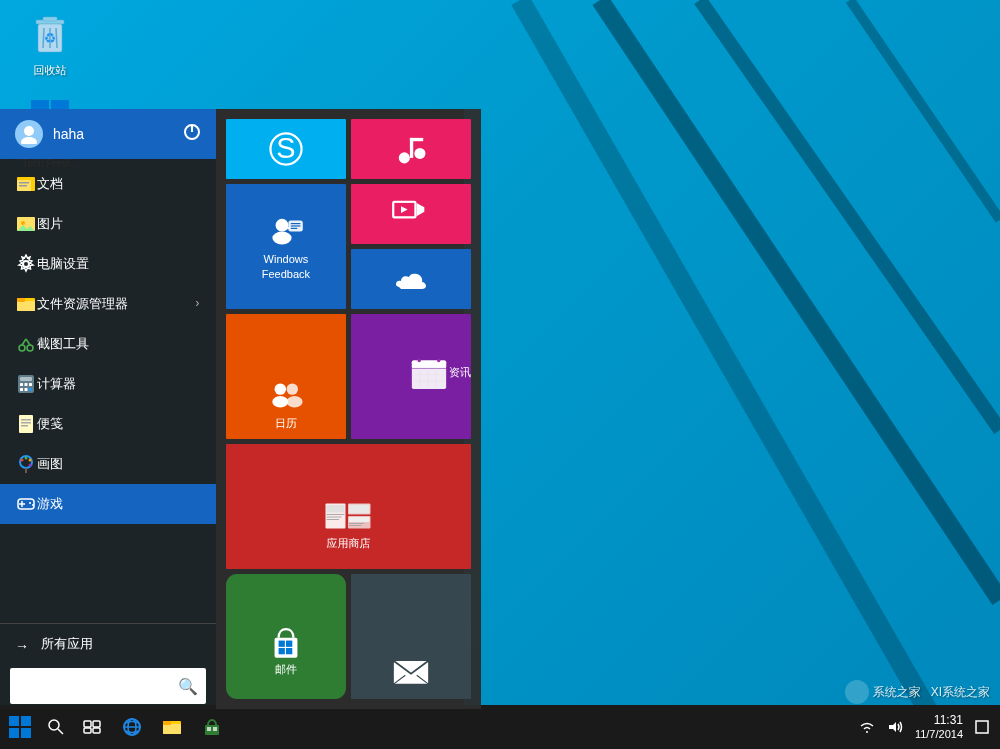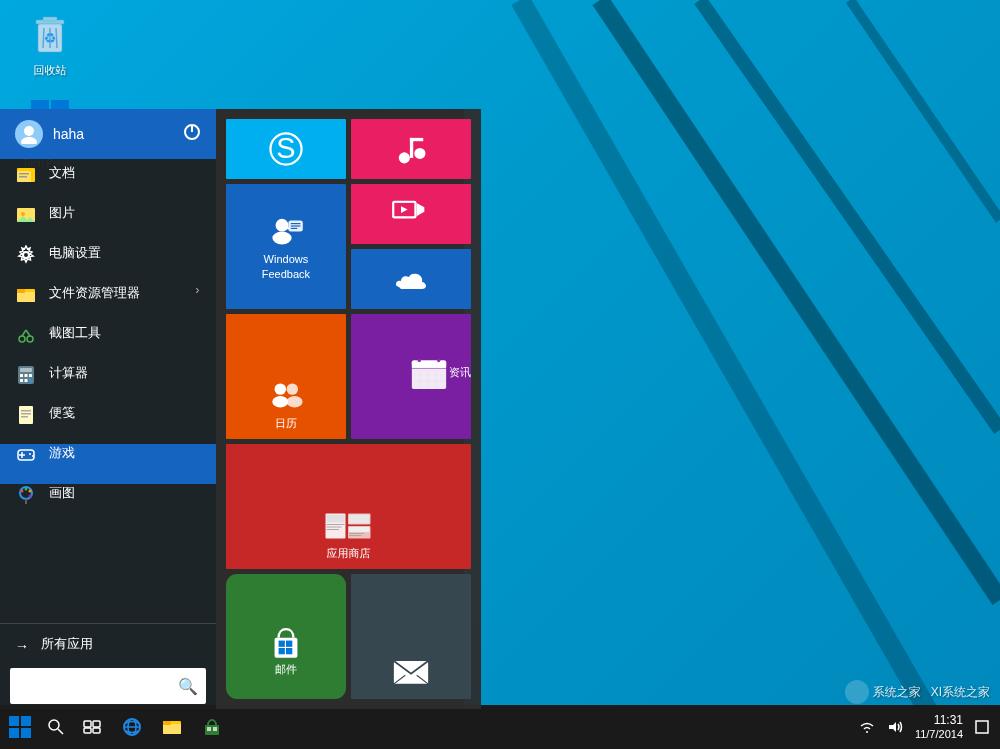--- a/index.html
+++ b/index.html
@@ -171,22 +171,22 @@
       cursor: pointer;
     }
 
     .start-menu-items {
       flex: 1;
       padding: 5px 0;
     }
     .start-item {
       height: 40px;
       display: flex;
+      align-items: center;
       padding: 0 15px;
-      gap: 12px;
       cursor: pointer;
       color: white;
       font-size: 13px;
       font-family: Liberation Mono, monospace;
     }
     .start-item .item-icon {
       width: 22px;
       height: 22px;
       display: flex;
       align-items: center;
@@ -482,47 +482,47 @@
             <svg width="18" height="20" viewBox="0 0 18 20" xmlns="http://www.w3.org/2000/svg">
               <rect x="2" y="1" width="14" height="18" rx="1" fill="#fff9c4"></rect>
               <rect x="4" y="5" width="10" height="1.5" fill="#aaa"></rect>
               <rect x="4" y="8" width="10" height="1.5" fill="#aaa"></rect>
               <rect x="4" y="11" width="7" height="1.5" fill="#aaa"></rect>
             </svg>
           </div>
           <span>便笺</span>
         </div>
 
-        <div class="start-item highlighted">
-          <div class="item-icon">
-            <svg width="22" height="16" viewBox="0 0 22 16" xmlns="http://www.w3.org/2000/svg">
-              <rect x="3" y="3" width="16" height="10" rx="3" fill="none" stroke="white" stroke-width="1.5"></rect>
-              <line x1="7" y1="5" x2="7" y2="11" stroke="white" stroke-width="1.5"></line>
-              <line x1="4" y1="8" x2="10" y2="8" stroke="white" stroke-width="1.5"></line>
-              <circle cx="15" cy="7" r="1" fill="white"></circle>
-              <circle cx="18" cy="9" r="1" fill="white"></circle>
-            </svg>
-          </div>
-          <span>游戏</span>
-        </div>
-
         <div class="start-item">
           <div class="item-icon">
             <svg width="20" height="20" viewBox="0 0 20 20" xmlns="http://www.w3.org/2000/svg">
               <circle cx="10" cy="8" r="6" fill="none" stroke="#2196f3" stroke-width="2"></circle>
               <circle cx="6" cy="6" r="1.5" fill="#f44336"></circle>
               <circle cx="10" cy="4" r="1.5" fill="#4caf50"></circle>
               <circle cx="14" cy="6" r="1.5" fill="#ff9800"></circle>
               <circle cx="14" cy="11" r="1.5" fill="#9c27b0"></circle>
               <line x1="10" y1="14" x2="10" y2="19" stroke="#795548" stroke-width="2"></line>
             </svg>
           </div>
           <span>画图</span>
         </div>
 
+        <div class="start-item highlighted">
+          <div class="item-icon">
+            <svg width="22" height="16" viewBox="0 0 22 16" xmlns="http://www.w3.org/2000/svg">
+              <rect x="3" y="3" width="16" height="10" rx="3" fill="none" stroke="white" stroke-width="1.5"></rect>
+              <line x1="7" y1="5" x2="7" y2="11" stroke="white" stroke-width="1.5"></line>
+              <line x1="4" y1="8" x2="10" y2="8" stroke="white" stroke-width="1.5"></line>
+              <circle cx="15" cy="7" r="1" fill="white"></circle>
+              <circle cx="18" cy="9" r="1" fill="white"></circle>
+            </svg>
+          </div>
+          <span>游戏</span>
+        </div>
+
       </div>
 
       <div class="start-all-apps">
         <div style="color: white; font-size:14px;">→</div>
         <span>所有应用</span>
       </div>
 
       <div class="start-search-bar">
         <input type="text" placeholder="" style="">
         <div class="search-icon">🔍</div>
@@ -599,21 +599,21 @@
           <line x1="47" y1="22" x2="47" y2="58" stroke="#ddd" stroke-width="0.5"></line>
           <line x1="5" y1="33" x2="65" y2="33" stroke="#ddd" stroke-width="0.5"></line>
           <line x1="5" y1="44" x2="65" y2="44" stroke="#ddd" stroke-width="0.5"></line>
 
           <circle cx="18" cy="8" r="3" fill="#9c27b0"></circle>
           <circle cx="52" cy="8" r="3" fill="#9c27b0"></circle>
         </svg>
         <span style="color:white; font-size:11px;">资讯</span>
       </div>
 
-      <div class="tile tile-news" style="height:125px; background:#c62828; grid-column:span 2; display:flex; flex-direction:column; align-items:center; justify-content:flex-end; padding-bottom:8px;">
+      <div class="tile tile-news" style="height:125px; background:#c62828; grid-column:span 2; display:flex; flex-direction:column; align-items:center; justify-content:flex-end; padding-bottom:18px;">
         <svg width="100" height="60" viewBox="0 0 100 60" xmlns="http://www.w3.org/2000/svg">
           <rect x="5" y="5" width="40" height="50" rx="2" fill="white" opacity="0.9"></rect>
           <rect x="7" y="8" width="36" height="15" fill="#e0e0e0"></rect>
           <rect x="7" y="26" width="36" height="2" fill="#aaa"></rect>
           <rect x="7" y="31" width="30" height="2" fill="#aaa"></rect>
           <rect x="7" y="36" width="25" height="2" fill="#aaa"></rect>
           <rect x="50" y="5" width="45" height="22" rx="2" fill="white" opacity="0.7"></rect>
           <rect x="50" y="30" width="45" height="25" rx="2" fill="white" opacity="0.7"></rect>
           <rect x="52" y="7" width="41" height="18" fill="#e8e8e8"></rect>
           <rect x="52" y="32" width="41" height="10" fill="#eee"></rect>

